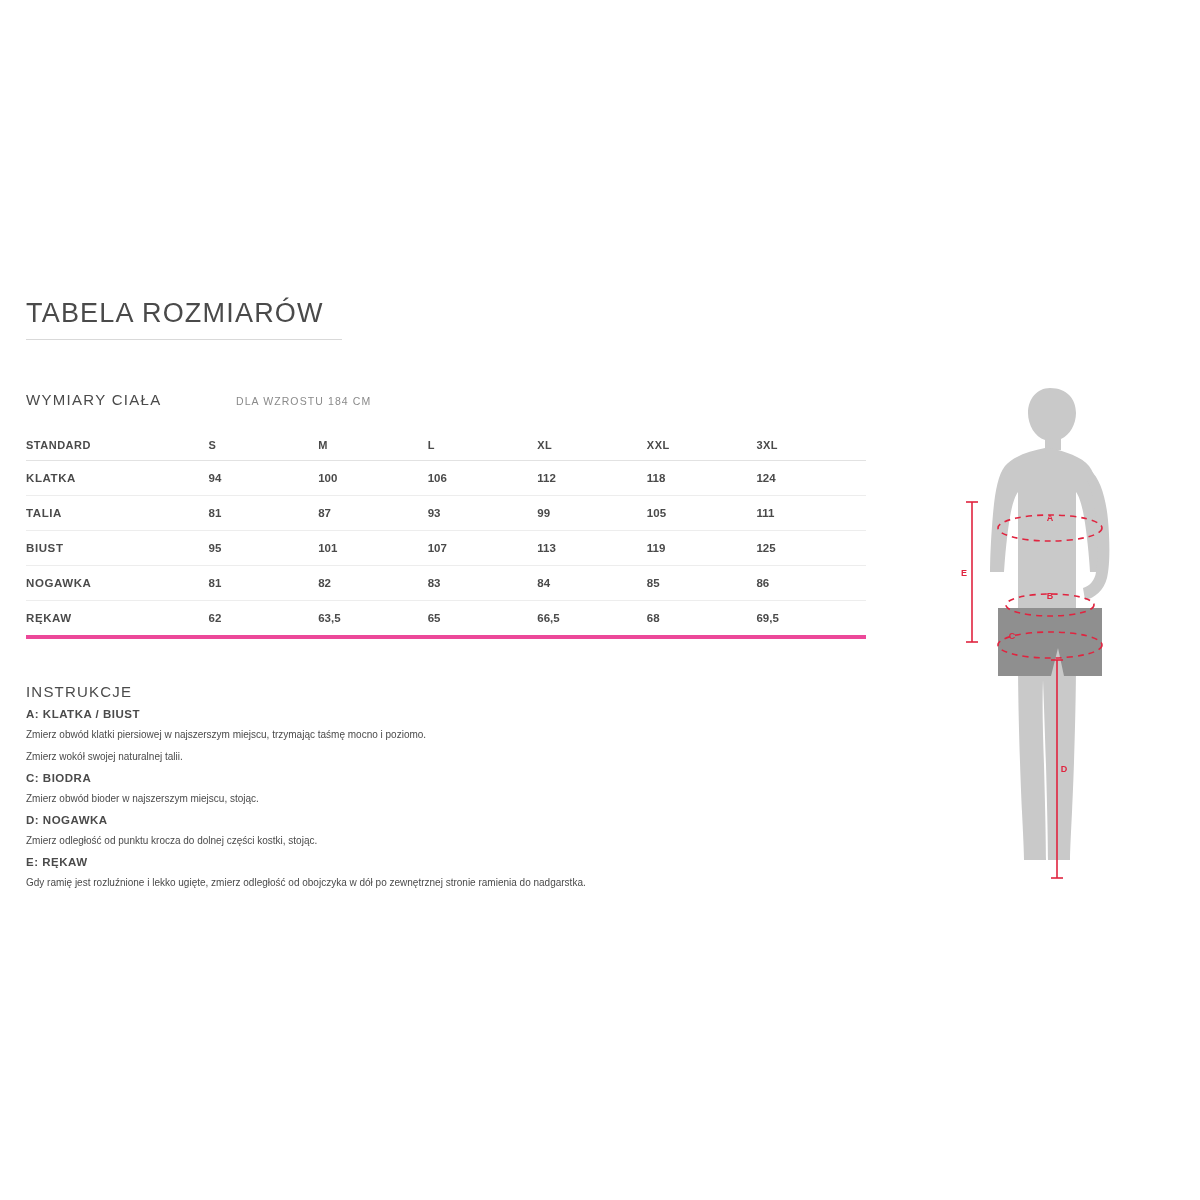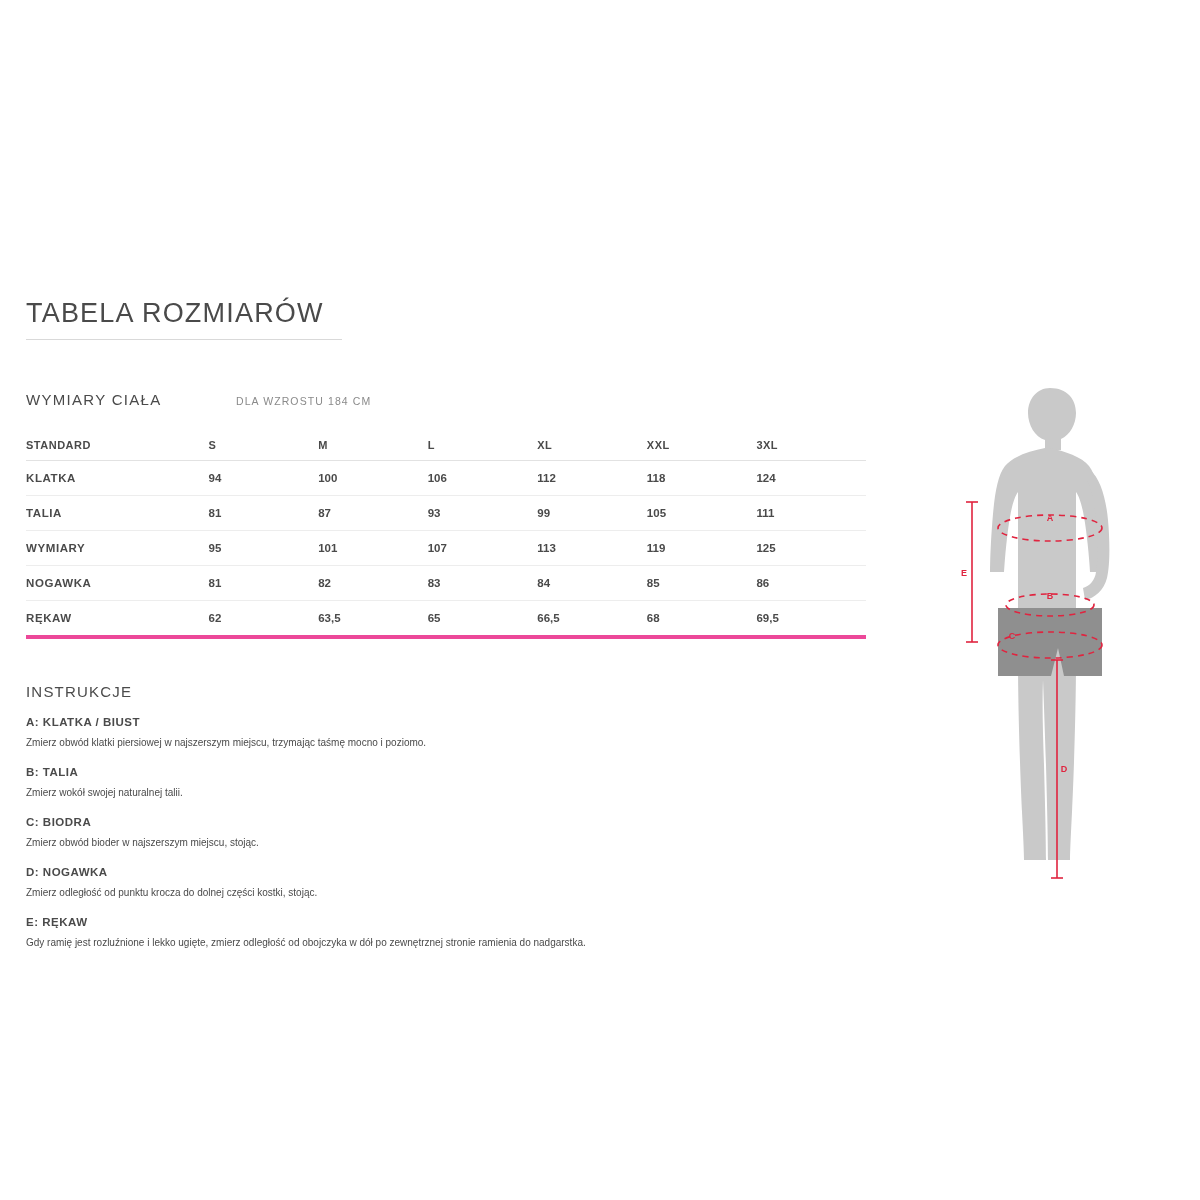--- a/index.html
+++ b/index.html
@@ -84,21 +84,21 @@
     border-bottom: 4px solid #ec4899;
   }
   .col-label { width: 140px; letter-spacing: 0.6px; }
   .col-size  { width: 84px; }
   .instructions-title {
     margin-top: 44px;
     font-size: 15px;
     letter-spacing: 1.2px;
     color: #4a4a4a;
   }
-  .instr-block { margin-top: 16px; }
+  .instr-block { margin-top: 8px; }
   .instr-label {
     font-size: 11.5px;
     font-weight: bold;
     letter-spacing: 0.5px;
     color: #4a4a4a;
     margin-bottom: 8px;
   }
   .instr-text {
     font-size: 10px;
     color: #4a4a4a;
@@ -152,21 +152,21 @@
         <tr>
           <td class="col-label">TALIA</td>
           <td class="col-size">81</td>
           <td class="col-size">87</td>
           <td class="col-size">93</td>
           <td class="col-size">99</td>
           <td class="col-size">105</td>
           <td class="col-size">111</td>
         </tr>
         <tr>
-          <td class="col-label">WYMIARY</td>
+          <td class="col-label">BIUST</td>
           <td class="col-size">95</td>
           <td class="col-size">101</td>
           <td class="col-size">107</td>
           <td class="col-size">113</td>
           <td class="col-size">119</td>
           <td class="col-size">125</td>
         </tr>
         <tr>
           <td class="col-label">NOGAWKA</td>
           <td class="col-size">81</td>
@@ -188,21 +188,20 @@
       </tbody>
     </table>
 
     <div class="instructions-title">INSTRUKCJE</div>
 
     <div class="instr-block">
       <div class="instr-label">A: KLATKA / BIUST</div>
       <div class="instr-text">Zmierz obwód klatki piersiowej w najszerszym miejscu, trzymając taśmę mocno i poziomo.</div>
     </div>
     <div class="instr-block">
-      <div class="instr-label">B: TALIA</div>
       <div class="instr-text">Zmierz wokół swojej naturalnej talii.</div>
     </div>
     <div class="instr-block">
       <div class="instr-label">C: BIODRA</div>
       <div class="instr-text">Zmierz obwód bioder w najszerszym miejscu, stojąc.</div>
     </div>
     <div class="instr-block">
       <div class="instr-label">D: NOGAWKA</div>
       <div class="instr-text">Zmierz odległość od punktu krocza do dolnej części kostki, stojąc.</div>
     </div>

